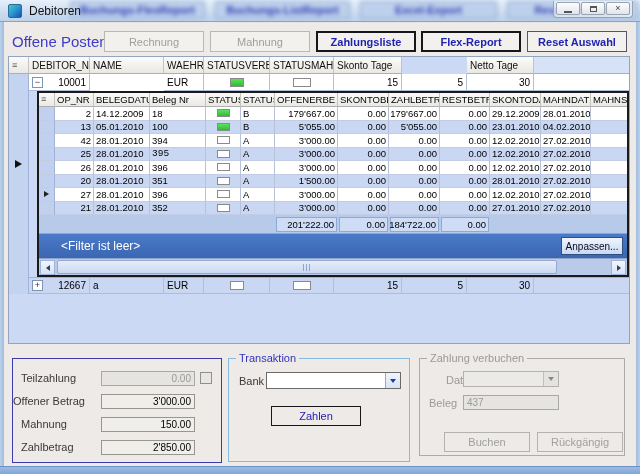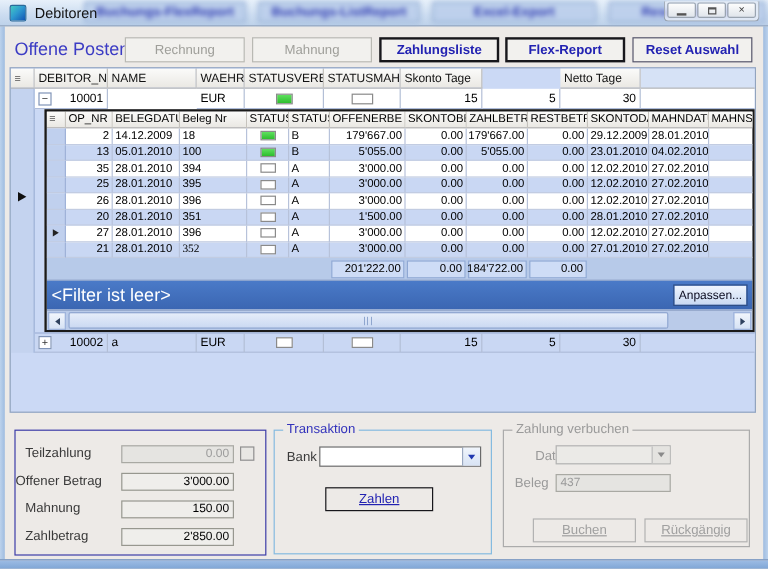--- a/index.html
+++ b/index.html
@@ -72,21 +72,21 @@
     display:flex;align-items:center;padding:0 2px;overflow:hidden;white-space:nowrap;flex:none;}
   .ic.r{justify-content:flex-end;}
   .ic.c{justify-content:center;}
   .ic.indc{background:#C0D0EE;border-right:1px solid #9FB2D8;}
   .pen{width:0;height:0;border-left:5px solid #222;border-top:3px solid transparent;border-bottom:3px solid transparent;}
   .isum{display:flex;height:19px;background:#B7CAE9;border-bottom:1px solid #8FA4C8;}
   .sc{height:100%;flex:none;display:flex;align-items:center;justify-content:flex-end;padding:1px;}
   .sumbox{width:100%;height:15px;background:#CEDCF6;border:1px solid #8FA8D4;font-size:9.5px;
     display:flex;align-items:center;justify-content:flex-end;padding:0 2px;}
   .filterbar{position:relative;height:24px;background:linear-gradient(#4A7AC8,#3B66B2);display:flex;align-items:center;}
-  .filter-text{color:#fff;font-size:15px;margin-left:4px;}
+  .filter-text{color:#fff;font-size:12px;margin-left:22px;}
   .anpassen{position:absolute;right:4px;top:3px;width:62px;height:18px;border:1px solid #2E4E86;
     background:linear-gradient(#EFF5FE,#C9D9F2);font-size:10px;color:#0A0A1E;display:flex;align-items:center;justify-content:center;}
   .hscroll{position:relative;height:17px;background:#BACBE9;border-top:1px solid #8FA4C8;}
   .sarrow{position:absolute;top:1px;width:15px;height:15px;background:linear-gradient(#F2F6FC,#D6E2F4);
     border:1px solid #9FB4DC;display:flex;align-items:center;justify-content:center;}
   .sarrow.left{left:1px}.sarrow.right{right:1px}
   .tri-l{width:0;height:0;border-right:4px solid #2F415E;border-top:3px solid transparent;border-bottom:3px solid transparent;}
   .tri-r{width:0;height:0;border-left:4px solid #2F415E;border-top:3px solid transparent;border-bottom:3px solid transparent;}
   .thumb{position:absolute;left:18px;top:1px;width:500px;height:14px;border:1px solid #93A9D2;border-radius:2px;
     background:linear-gradient(#E6EDF9,#CBD9F2);display:flex;align-items:center;justify-content:center;}
@@ -100,21 +100,21 @@
     display:flex;align-items:center;justify-content:flex-end;padding:0 3px;}
   .ffield.dis{background:#E5E4E1;color:#9B9B9B;border-color:#A9A9A3;}
   .smallcb{position:absolute;width:12px;height:12px;border:1px solid #909090;background:#E8E7E4;}
   .combo{position:absolute;height:17px;background:#fff;border:1px solid #6A6A6A;}
   .combo .dd{position:absolute;right:0;top:0;bottom:0;width:15px;background:linear-gradient(#F0F5FC,#D8E3F4);
     border-left:1px solid #9AA8C0;display:flex;align-items:center;justify-content:center;}
   .dd .arr{width:0;height:0;border-top:4px solid #2038B0;border-left:3.5px solid transparent;border-right:3.5px solid transparent;}
   .combo.dis{background:#EBEAE7;border-color:#B2B2B2;height:16px;}
   .combo.dis .dd{background:#E4E3E0;border-left:1px solid #BFBFBF;}
   .combo.dis .arr{border-top-color:#8A8A8A;}
-  .pbtn{position:absolute;display:flex;align-items:center;justify-content:center;font-size:11px;background:#EDEAE7;text-decoration:underline;}
+  .pbtn{position:absolute;display:flex;align-items:center;justify-content:center;font-size:11px;background:#EDEAE7;}
   .pbtn.zahlen{border:1px solid #17171B;color:#2222B2;}
   .pbtn.dis{border:1px solid #B2B2B2;color:#A0A0A0;}
   .glabel{color:#9A9A9A;}
 </style>
 </head>
 <body>
 
 <div class="win">
 
   <div class="titlebar"></div>
@@ -234,40 +234,40 @@
             <div class="ic r" style="width: 63px;">5'055.00</div>
             <div class="ic r" style="width: 51px;">0.00</div>
             <div class="ic r" style="width: 51px;">5'055.00</div>
             <div class="ic r" style="width: 50px;">0.00</div>
             <div class="ic " style="width: 51px;">23.01.2010</div>
             <div class="ic " style="width: 50px;">04.02.2010</div>
             <div class="ic " style="width: 41px;"></div>
           </div>
           <div class="irow">
             <div class="ic c indc" style="width: 16px;"></div>
-            <div class="ic r" style="width: 39px;">35</div>
+            <div class="ic r" style="width: 39px;">42</div>
             <div class="ic " style="width: 56px;">28.01.2010</div>
             <div class="ic " style="width: 56px;">394</div>
             <div class="ic c" style="width: 35px;">
               <div class="cb"></div>
             </div>
             <div class="ic " style="width: 34px;">A</div>
             <div class="ic r" style="width: 63px;">3'000.00</div>
             <div class="ic r" style="width: 51px;">0.00</div>
             <div class="ic r" style="width: 51px;">0.00</div>
             <div class="ic r" style="width: 50px;">0.00</div>
             <div class="ic " style="width: 51px;">12.02.2010</div>
             <div class="ic " style="width: 50px;">27.02.2010</div>
             <div class="ic " style="width: 41px;"></div>
           </div>
           <div class="irow alt">
             <div class="ic c indc" style="width: 16px;"></div>
             <div class="ic r" style="width: 39px;">25</div>
             <div class="ic " style="width: 56px;">28.01.2010</div>
-            <div class="ic " style="width: 56px;">395</div>
+            <div class="ic " style="width: 56px; font-family: Liberation Mono, monospace;">395</div>
             <div class="ic c" style="width: 35px;">
               <div class="cb"></div>
             </div>
             <div class="ic " style="width: 34px;">A</div>
             <div class="ic r" style="width: 63px;">3'000.00</div>
             <div class="ic r" style="width: 51px;">0.00</div>
             <div class="ic r" style="width: 51px;">0.00</div>
             <div class="ic r" style="width: 50px;">0.00</div>
             <div class="ic " style="width: 51px;">12.02.2010</div>
             <div class="ic " style="width: 50px;">27.02.2010</div>
@@ -323,21 +323,21 @@
             <div class="ic r" style="width: 51px;">0.00</div>
             <div class="ic r" style="width: 50px;">0.00</div>
             <div class="ic " style="width: 51px;">12.02.2010</div>
             <div class="ic " style="width: 50px;">27.02.2010</div>
             <div class="ic " style="width: 41px;"></div>
           </div>
           <div class="irow alt">
             <div class="ic c indc" style="width: 16px;"></div>
             <div class="ic r" style="width: 39px;">21</div>
             <div class="ic " style="width: 56px;">28.01.2010</div>
-            <div class="ic " style="width: 56px; font-family: Liberation Serif, serif;">352</div>
+            <div class="ic " style="width: 56px;">352</div>
             <div class="ic c" style="width: 35px;">
               <div class="cb"></div>
             </div>
             <div class="ic " style="width: 34px;">A</div>
             <div class="ic r" style="width: 63px;">3'000.00</div>
             <div class="ic r" style="width: 51px;">0.00</div>
             <div class="ic r" style="width: 51px;">0.00</div>
             <div class="ic r" style="width: 50px;">0.00</div>
             <div class="ic " style="width: 51px;">27.01.2010</div>
             <div class="ic " style="width: 50px;">27.02.2010</div>
@@ -380,21 +380,21 @@
           </div>
         <div class="sarrow right">
             <span class="tri-r"></span>
           </div>
       </div>
     </div>
 
     <div class="mrow" style="top:220px;background:#C9D7F3;border-top:1px solid #9FB2D8;">
       <div class="mc num" style="width:61px;">
         <span class="expbox">+</span>
-        <span style="flex:1;text-align:right;">10002</span>
+        <span style="flex:1;text-align:right;">12667</span>
       </div>
       <div class="mc" style="width:74px;">a</div>
       <div class="mc" style="width:40px;">EUR</div>
       <div class="mc cbc" style="width:66px;">
           <span class="cb med"></span>
         </div>
       <div class="mc cbc" style="width:64px;">
           <span class="cb wide"></span>
         </div>
       <div class="mc num" style="width:68px;">15</div>

